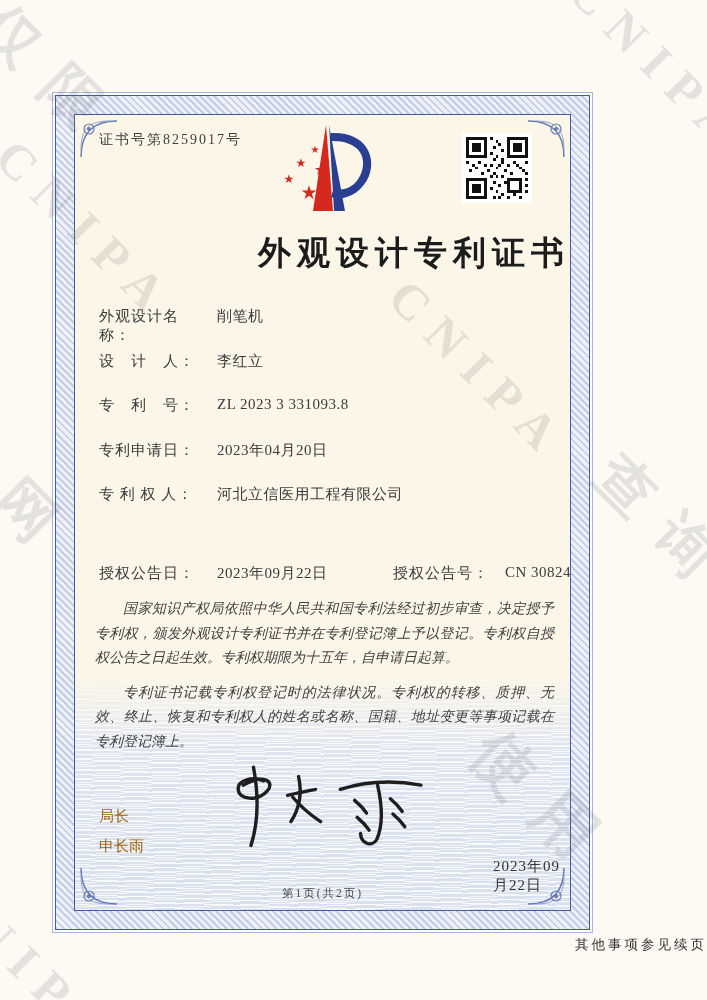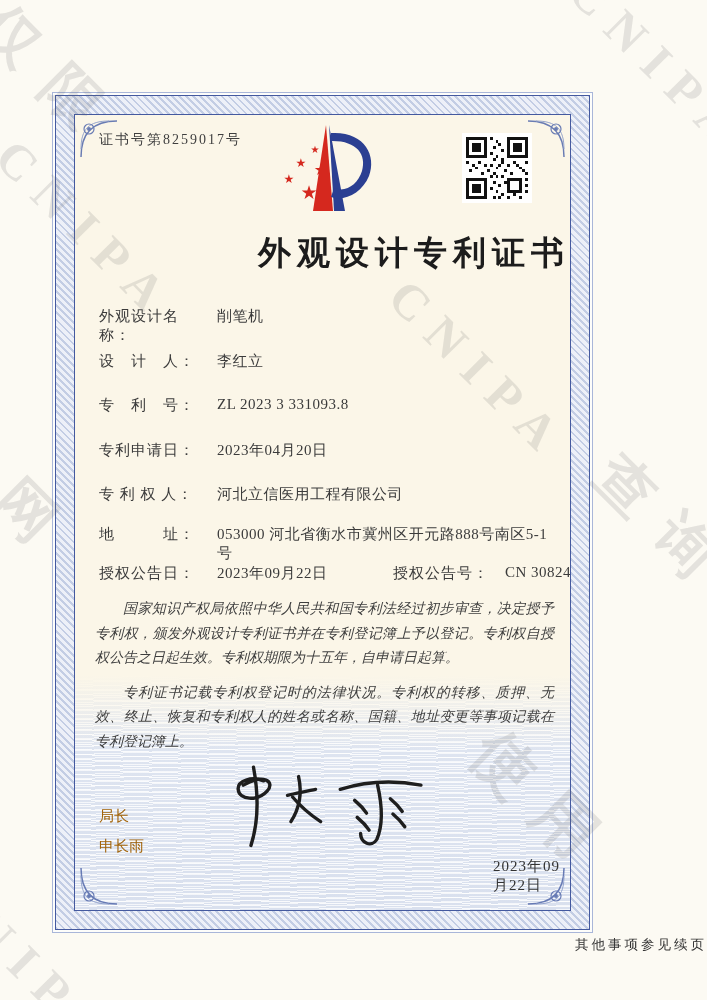--- a/index.html
+++ b/index.html
@@ -172,24 +172,20 @@
         <span class="fvalue">ZL 2023 3 331093.8</span>
       </div>
       <div class="field-row" style="top:326px">
         <span class="flabel">专利申请日：</span>
         <span class="fvalue">2023年04月20日</span>
       </div>
       <div class="field-row" style="top:370px">
         <span class="flabel">专 利 权 人：</span>
         <span class="fvalue">河北立信医用工程有限公司</span>
       </div>
-      <div class="field-row" style="top:410px">
-        <span class="flabel">地　　　址：</span>
-        <span class="fvalue">053000 河北省衡水市冀州区开元路888号南区5-1号</span>
-      </div>
       <div class="field-row grant" style="top:449px">
         <span class="flabel">授权公告日：</span>
         <span class="fvalue">2023年09月22日</span>
         <span class="flabel" style="flex:0 0 104px">授权公告号：</span>
         <span class="fvalue">CN 308240527 S</span>
       </div>
 
       <div class="body-text">
         <p>国家知识产权局依照中华人民共和国专利法经过初步审查，决定授予专利权，颁发外观设计专利证书并在专利登记簿上予以登记。专利权自授权公告之日起生效。专利权期限为十五年，自申请日起算。</p>
         <p>专利证书记载专利权登记时的法律状况。专利权的转移、质押、无效、终止、恢复和专利权人的姓名或名称、国籍、地址变更等事项记载在专利登记簿上。</p>
@@ -211,20 +207,21 @@
           <path d="M186,26 C191,48 193,72 185,90 C179,100 166,94 166,83"></path>
           <path d="M159,44 C165,49 169,53 173,59"></path>
           <path d="M201,42 C207,47 211,51 215,57"></path>
           <path d="M162,64 C168,69 172,73 176,79"></path>
           <path d="M204,60 C210,65 214,69 218,75"></path>
         </g>
       </svg>
 
       <div class="issue-date">2023年09月22日</div>
 
+      <div class="page-info">第1页(共2页)</div>
 
     </div>
   </div>
 
   <div class="footer-note">其他事项参见续页</div>
 
   <div class="watermarks">
     <span class="wm" style="left:18px;top:-12px;font-size:58px;letter-spacing:28px;">仅限</span>
     <span class="wm" style="left:25px;top:128px;font-size:50px;letter-spacing:15px;">CNIPA</span>
     <span class="wm" style="left:-28px;top:402px;font-size:58px;letter-spacing:28px;">内网</span>

